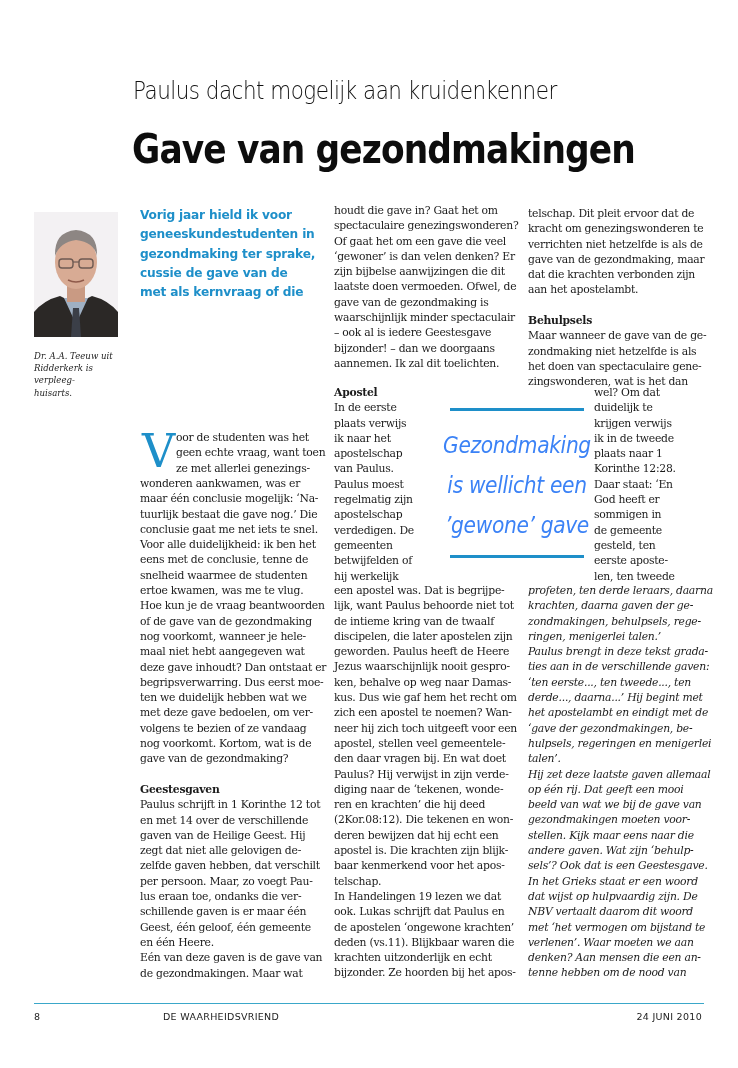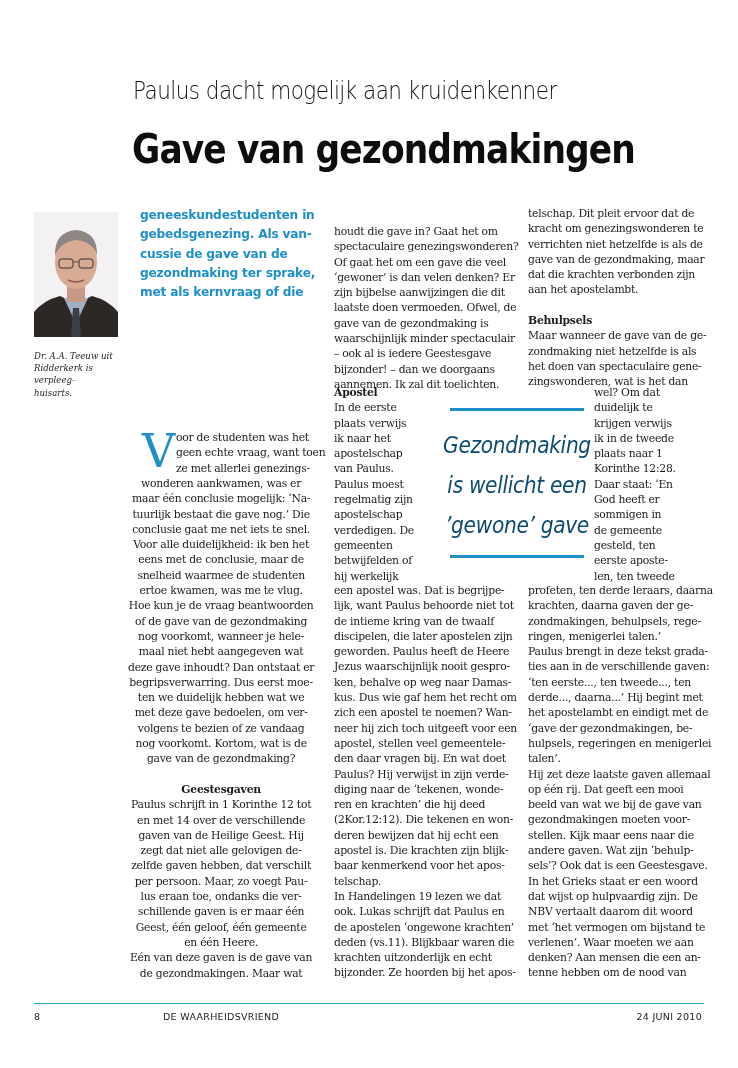--- a/index.html
+++ b/index.html
@@ -15,21 +15,21 @@
     .intro p { margin: 0; white-space: nowrap; }
 
     .col { position: absolute; font-family: "DejaVu Serif", serif; font-size: 10.8px; line-height: 15.3px; color: #1b1b1b; letter-spacing: -0.25px; }
     .col .ln { display: block; white-space: nowrap; }
     .col .hd { display: block; font-weight: bold; white-space: nowrap; }
     .col .gap { display: block; height: 15.3px; }
 
     .dropcap { position: absolute; left: 142px; top: 428px; font-family: "DejaVu Serif", serif; font-size: 46px; line-height: 46px; color: #1e8fc9; }
 
     .pull-rule { position: absolute; left: 450px; width: 134px; height: 3px; background: #1e8fc9; }
-    .pull-quote { position: absolute; left: 420px; top: 425px; width: 194px; text-align: center; font-family: "DejaVu Sans", sans-serif; font-style: italic; font-size: 23px; line-height: 40px; color: #0c4a6e; letter-spacing: -0.4px; }
+    .pull-quote { position: absolute; left: 420px; top: 425px; width: 194px; text-align: center; font-family: "DejaVu Sans", sans-serif; font-style: italic; font-size: 23px; line-height: 40px; color: #3b82f6; letter-spacing: -0.4px; }
     .pull-quote span { display: block; transform: scaleX(0.88); white-space: nowrap; }
 
     .footer-rule { position: absolute; left: 34px; top: 1003px; width: 670px; height: 1px; background: #3aa7c9; }
     .footer { position: absolute; top: 1011px; font-family: "DejaVu Sans", sans-serif; font-size: 9.5px; color: #222; letter-spacing: 0.3px; }
   </style>
 </head>
 <body>
 
 <div class="kicker">Paulus dacht mogelijk aan kruidenkenner</div>
 <h1 class="title" style="margin:0;">Gave van gezondmakingen</h1>
@@ -49,40 +49,40 @@
     <path d="M34 68 Q42 72 50 68" fill="none" stroke="#8f5a4a" stroke-width="1.5"></path>
   </svg>
 </div>
 <div class="caption">
   <div>Dr. A.A. Teeuw uit</div>
   <div>Ridderkerk is verpleeg-</div>
   <div>huisarts.</div>
 </div>
 
 <div class="intro">
+  <p>Vorig jaar hield ik voor</p>
   <p>geneeskundestudenten in</p>
-  <p>gebedsgenezing. Als van-</p>
+  <p>gezondmaking ter sprake,</p>
   <p>cussie de gave van de</p>
-  <p>gezondmaking ter sprake,</p>
   <p>met als kernvraag of die</p>
 </div>
 
 <div class="dropcap">V</div>
 <div class="col" style="left:176px; top:430px;">
   <span class="ln">oor de studenten was het</span>
   <span class="ln">geen echte vraag, want toen</span>
   <span class="ln">ze met allerlei genezings-</span>
 </div>
-<div class="col" id="col1" style="left:128px; top:476px;text-align:center;">
+<div class="col" id="col1" style="left:140px; top:476px;">
     <span class="ln">wonderen aankwamen, was er</span>
     <span class="ln">maar één conclusie mogelijk: ‘Na-</span>
     <span class="ln">tuurlijk bestaat die gave nog.’ Die</span>
     <span class="ln">conclusie gaat me net iets te snel.</span>
     <span class="ln">Voor alle duidelijkheid: ik ben het</span>
-    <span class="ln">eens met de conclusie, maar de</span>
+    <span class="ln">eens met de conclusie, tenne de</span>
     <span class="ln">snelheid waarmee de studenten</span>
     <span class="ln">ertoe kwamen, was me te vlug.</span>
     <span class="ln">Hoe kun je de vraag beantwoorden</span>
     <span class="ln">of de gave van de gezondmaking</span>
     <span class="ln">nog voorkomt, wanneer je hele-</span>
     <span class="ln">maal niet hebt aangegeven wat</span>
     <span class="ln">deze gave inhoudt? Dan ontstaat er</span>
     <span class="ln">begripsverwarring. Dus eerst moe-</span>
     <span class="ln">ten we duidelijk hebben wat we</span>
     <span class="ln">met deze gave bedoelen, om ver-</span>
@@ -98,21 +98,21 @@
     <span class="ln">zelfde gaven hebben, dat verschilt</span>
     <span class="ln">per persoon. Maar, zo voegt Pau-</span>
     <span class="ln">lus eraan toe, ondanks die ver-</span>
     <span class="ln">schillende gaven is er maar één</span>
     <span class="ln">Geest, één geloof, één gemeente</span>
     <span class="ln">en één Heere.</span>
     <span class="ln">Eén van deze gaven is de gave van</span>
     <span class="ln">de gezondmakingen. Maar wat</span>
   </div>
 
-<div class="col" id="col2top" style="left:334px; top:224px;">
+<div class="col" id="col2top" style="left:334px; top:203px;">
     <span class="ln">houdt die gave in? Gaat het om</span>
     <span class="ln">spectaculaire genezingswonderen?</span>
     <span class="ln">Of gaat het om een gave die veel</span>
     <span class="ln">‘gewoner’ is dan velen denken? Er</span>
     <span class="ln">zijn bijbelse aanwijzingen die dit</span>
     <span class="ln">laatste doen vermoeden. Ofwel, de</span>
     <span class="ln">gave van de gezondmaking is</span>
     <span class="ln">waarschijnlijk minder spectaculair</span>
     <span class="ln">– ook al is iedere Geestesgave</span>
     <span class="ln">bijzonder! – dan we doorgaans</span>
@@ -142,21 +142,21 @@
     <span class="ln">Jezus waarschijnlijk nooit gespro-</span>
     <span class="ln">ken, behalve op weg naar Damas-</span>
     <span class="ln">kus. Dus wie gaf hem het recht om</span>
     <span class="ln">zich een apostel te noemen? Wan-</span>
     <span class="ln">neer hij zich toch uitgeeft voor een</span>
     <span class="ln">apostel, stellen veel gemeentele-</span>
     <span class="ln">den daar vragen bij. En wat doet</span>
     <span class="ln">Paulus? Hij verwijst in zijn verde-</span>
     <span class="ln">diging naar de ‘tekenen, wonde-</span>
     <span class="ln">ren en krachten’ die hij deed</span>
-    <span class="ln">(2Kor.12:12). Die tekenen en won-</span>
+    <span class="ln">(2Kor.08:12). Die tekenen en won-</span>
     <span class="ln">deren bewijzen dat hij echt een</span>
     <span class="ln">apostel is. Die krachten zijn blijk-</span>
     <span class="ln">baar kenmerkend voor het apos-</span>
     <span class="ln">telschap.</span>
     <span class="ln">In Handelingen 19 lezen we dat</span>
     <span class="ln">ook. Lukas schrijft dat Paulus en</span>
     <span class="ln">de apostelen ‘ongewone krachten’</span>
     <span class="ln">deden (vs.11). Blijkbaar waren die</span>
     <span class="ln">krachten uitzonderlijk en echt</span>
     <span class="ln">bijzonder. Ze hoorden bij het apos-</span>
@@ -184,21 +184,21 @@
     <span class="ln">plaats naar 1</span>
     <span class="ln">Korinthe 12:28.</span>
     <span class="ln">Daar staat: ‘En</span>
     <span class="ln">God heeft er</span>
     <span class="ln">sommigen in</span>
     <span class="ln">de gemeente</span>
     <span class="ln">gesteld, ten</span>
     <span class="ln">eerste aposte-</span>
     <span class="ln">len, ten tweede</span>
   </div>
-<div class="col" id="col3bottom" style="left:528px; top:583px;">
+<div class="col" id="col3bottom" style="left:528px; top:583px;font-style:italic;">
     <span class="ln">profeten, ten derde leraars, daarna</span>
     <span class="ln">krachten, daarna gaven der ge-</span>
     <span class="ln">zondmakingen, behulpsels, rege-</span>
     <span class="ln">ringen, menigerlei talen.’</span>
     <span class="ln">Paulus brengt in deze tekst grada-</span>
     <span class="ln">ties aan in de verschillende gaven:</span>
     <span class="ln">‘ten eerste..., ten tweede..., ten</span>
     <span class="ln">derde..., daarna...’ Hij begint met</span>
     <span class="ln">het apostelambt en eindigt met de</span>
     <span class="ln">‘gave der gezondmakingen, be-</span>

